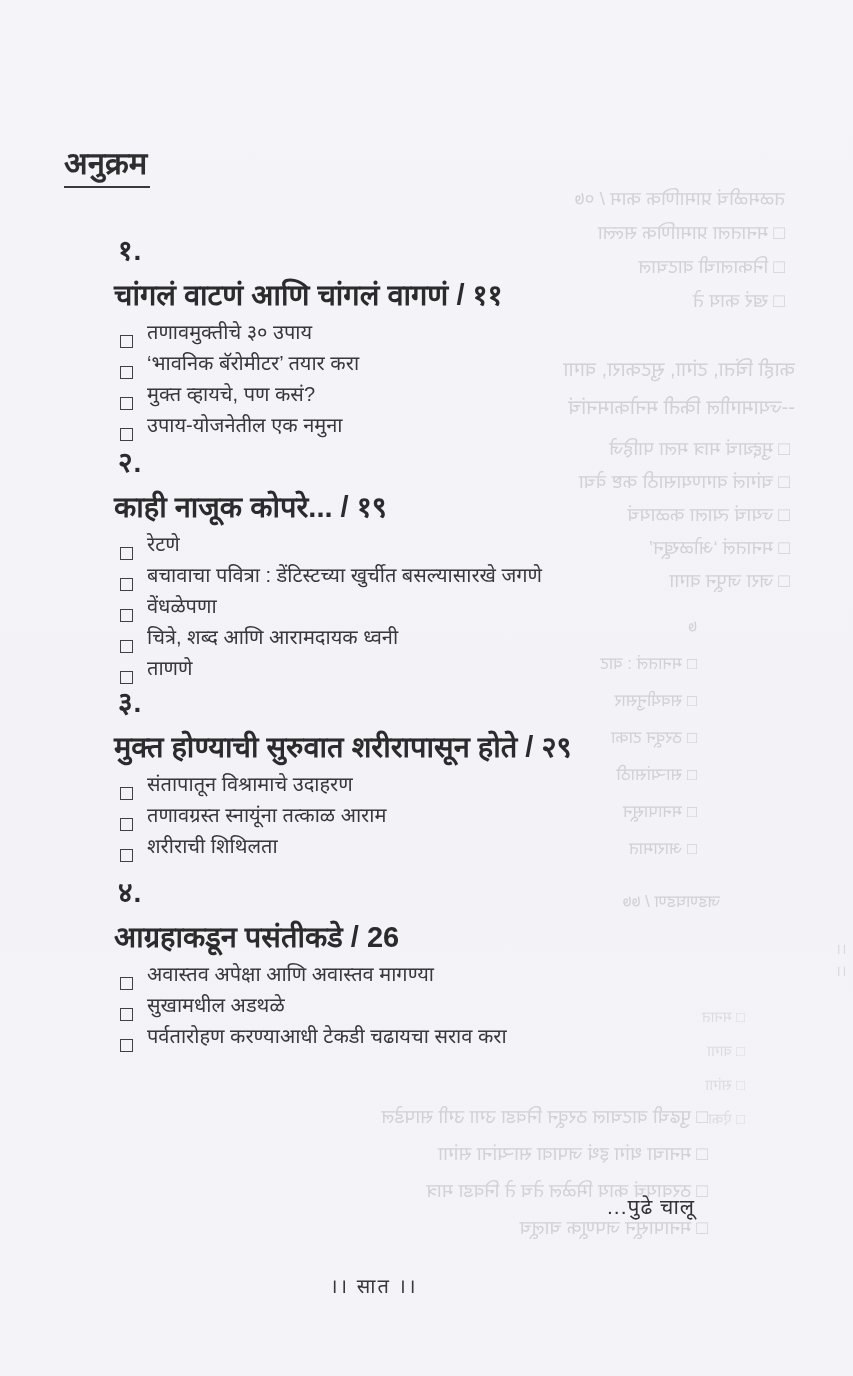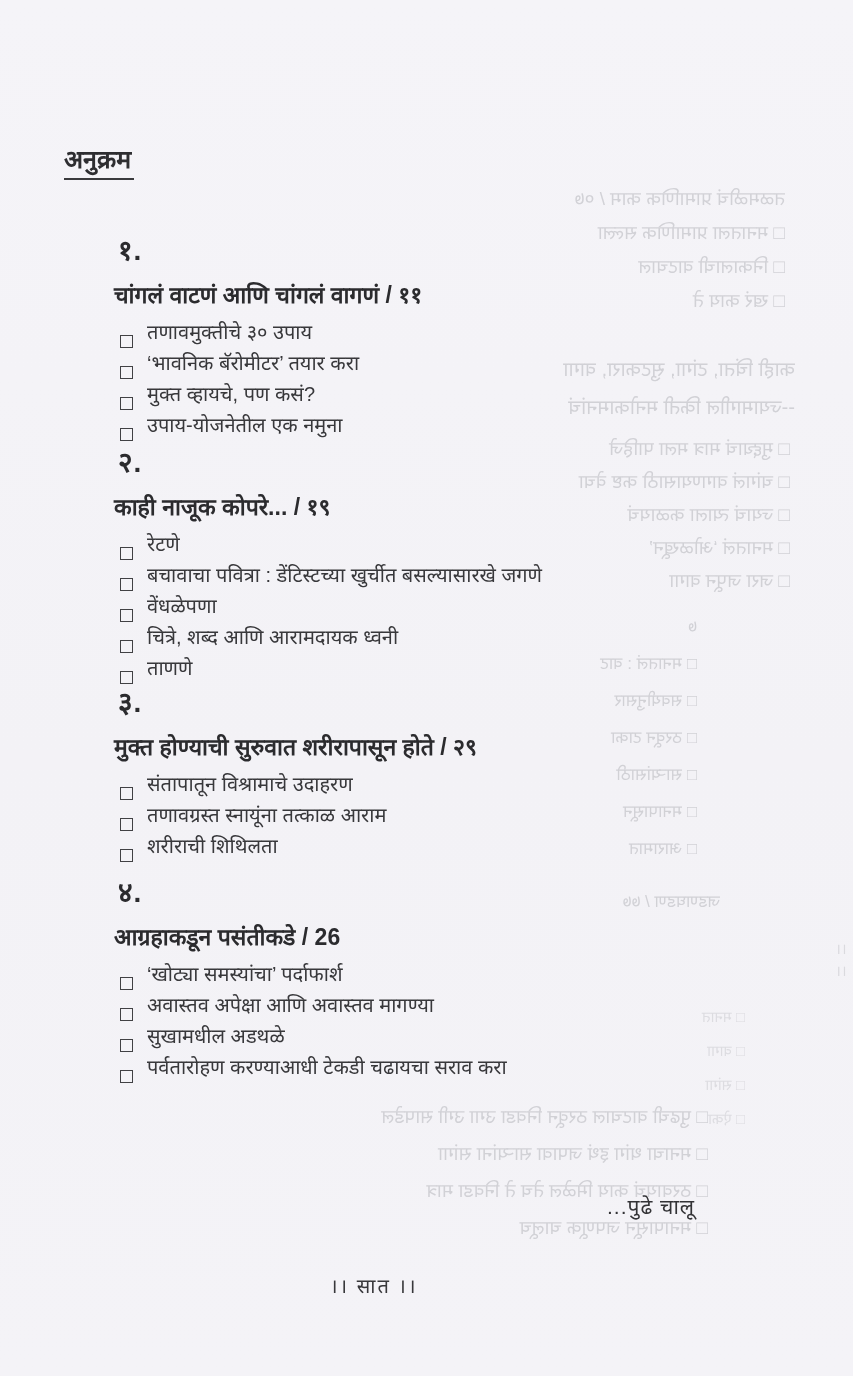--- a/index.html
+++ b/index.html
@@ -28,35 +28,35 @@
   .g3{left:425px;top:432px;width:365px;font-size:19px;line-height:33px;}
   .g4{left:592px;top:608px;width:105px;font-size:17px;line-height:37px;}
   .g5{left:575px;top:890px;width:145px;font-size:17px;line-height:24px;}
   .g6{left:655px;top:1000px;width:90px;font-size:15px;line-height:34px;opacity:.28;}
   .g7{left:148px;top:1098px;width:560px;font-size:19px;line-height:37px;}
   .g8{left:826px;top:938px;width:22px;font-size:15px;line-height:22px;opacity:.3;}
 
   
   .toc-header{
     position:absolute;left:64px;top:141px;
-    font-size:25px;font-weight:600;color:#2e2e31;
+    font-size:31px;font-weight:600;color:#2e2e31;
     border-bottom:2px solid #3a3a3d;
     padding:0 3px 3px 0;
   }
   .sec{position:absolute;left:114px;width:640px;}
   .sec-1{top:234px}
   .sec-2{top:446px}
   .sec-3{top:686px}
   .sec-4{top:876px}
   .sec-number{
     font-size:28px;font-weight:bold;line-height:34px;
     margin-left:4px;color:#2b2b2e;letter-spacing:1px;
   }
   .sec-title{
-    font-size:23px;font-weight:bold;line-height:30px;
+    font-size:29px;font-weight:bold;line-height:30px;
     margin-top:12px;color:#2b2b2e;
   }
   .sec-items{list-style:none;margin:7px 0 0;padding:0;}
   .sec-items li{
     display:flex;align-items:flex-end;
     font-size:20px;line-height:31px;height:31px;
     margin-left:6px;color:#38383b;
   }
   .checkbox{
     flex:none;display:inline-block;
@@ -195,24 +195,20 @@
             <span class="item-text">शरीराची शिथिलता</span>
           </li>
         </ul>
       </section>
       <section class="sec sec-4">
         <div class="sec-number">४.</div>
         <div class="sec-title">आग्रहाकडून पसंतीकडे / 26</div>
         <ul class="sec-items">
           <li>
             <span class="checkbox"></span>
-            <span class="item-text">‘खोट्या समस्यांचा’ पर्दाफार्श</span>
-          </li>
-          <li>
-            <span class="checkbox"></span>
             <span class="item-text">अवास्तव अपेक्षा आणि अवास्तव मागण्या</span>
           </li>
           <li>
             <span class="checkbox"></span>
             <span class="item-text">सुखामधील अडथळे</span>
           </li>
           <li>
             <span class="checkbox"></span>
             <span class="item-text">पर्वतारोहण करण्याआधी टेकडी चढायचा सराव करा</span>
           </li>

